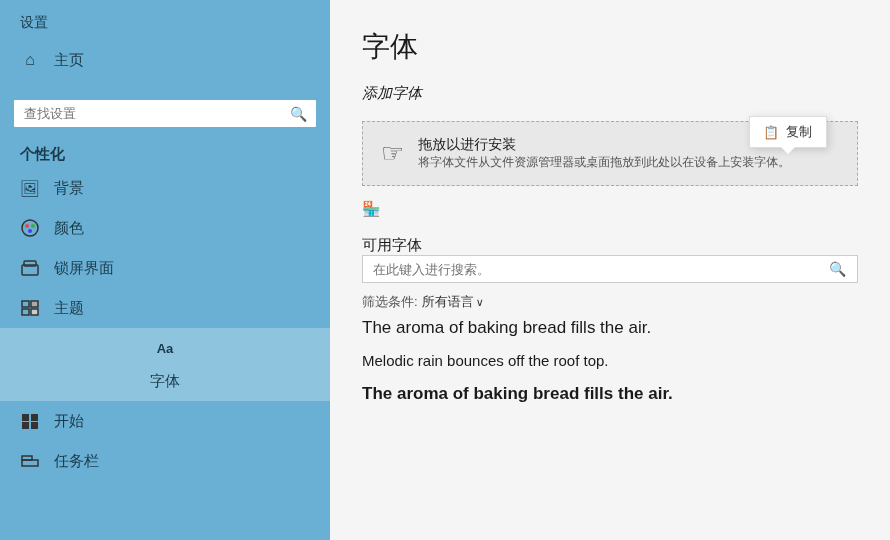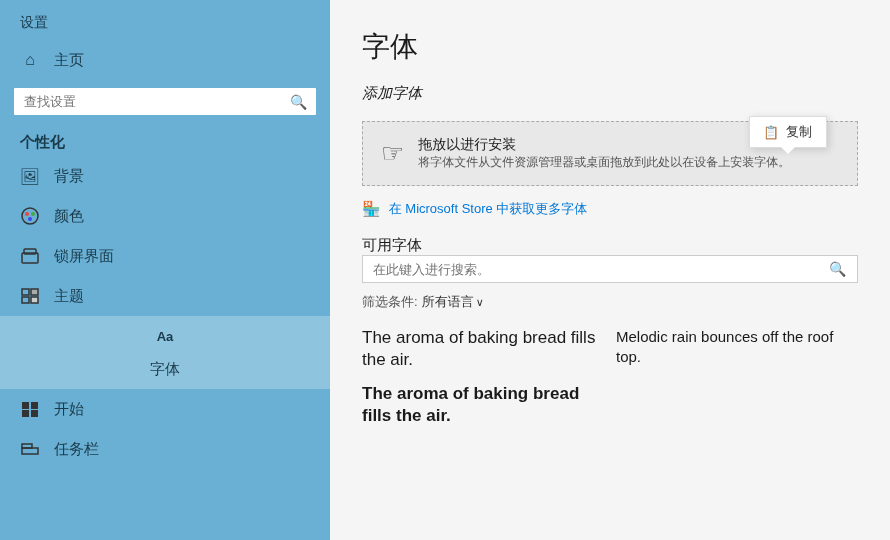--- a/index.html
+++ b/index.html
@@ -35,21 +35,21 @@
       color: #1a3a4a;
       font-size: 15px;
       cursor: pointer;
       gap: 14px;
     }
     .sidebar-nav-item.active {
       background: rgba(255,255,255,0.25);
       flex-direction: column;
     }
     .sidebar-search {
-      margin: 8px 14px 10px 14px;
+      margin: 20px 14px 10px 14px;
       position: relative;
     }
     .sidebar-search input {
       width: 100%;
       padding: 6px 30px 6px 10px;
       background: #fff;
       border: none;
       outline: none;
       font-size: 13px;
       border-radius: 1px;
@@ -189,21 +189,21 @@
     }
     .font-search .search-icon {
       color: #555;
       font-size: 14px;
     }
 
     
     .filter-row {
       font-size: 13px;
       color: #333;
-      margin-bottom: 16px;
+      margin-bottom: 6px;
       display: flex;
       align-items: center;
       gap: 4px;
     }
     .filter-label {
       color: #555;
     }
     .filter-value {
       color: #333;
       font-weight: 500;
@@ -212,21 +212,21 @@
       gap: 2px;
       cursor: pointer;
     }
     .chevron-down {
       font-size: 11px;
     }
 
     
     .font-grid {
       display: grid;
-      grid-template-columns: 1fr 1fr;
+      grid-template-columns: 1fr;
       gap: 12px;
     }
     .font-preview-item {
       background: #f5f5f5;
     }
     .font-preview-text {
       font-size: 17px;
       color: #1a1a1a;
       line-height: 1.3;
     }
@@ -335,21 +335,20 @@
     </div>
 
     <div class="copy-tooltip">
       <span>📋</span>
       <span>复制</span>
     </div>
   </div>
 
   <div class="store-link">
     <span class="store-link-icon">🏪</span>
-    <span>在 Microsoft Store 中获取更多字体</span>
   </div>
 
   <div class="available-title">可用字体</div>
 
   <div class="font-search">
     <input type="text" style="font-size: 13px;" placeholder="在此键入进行搜索。">
     <span class="search-icon">🔍</span>
   </div>
 
   <div class="filter-row">

